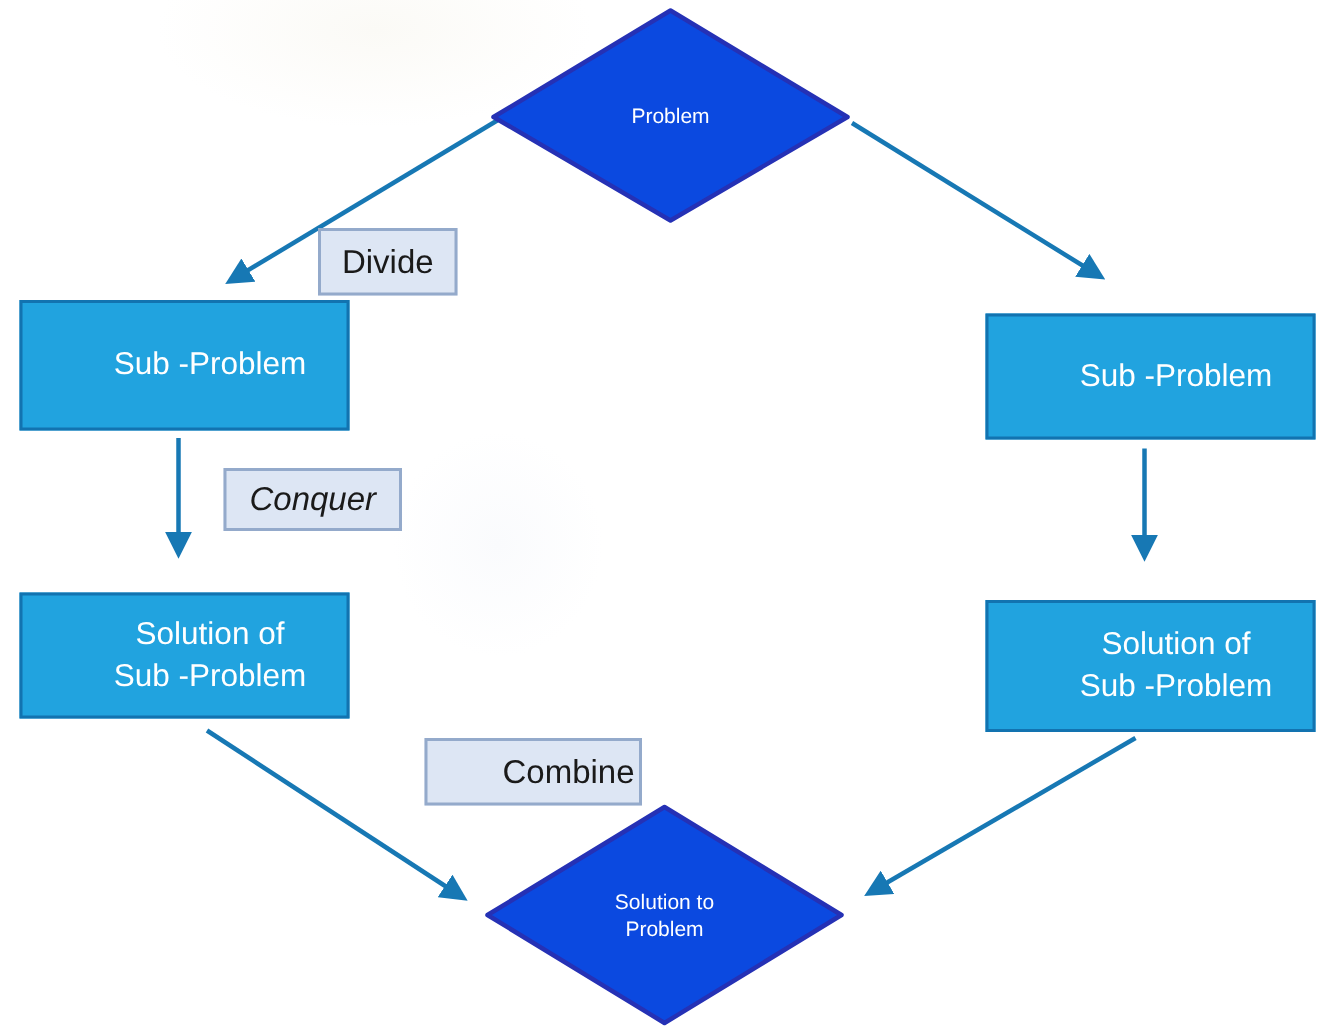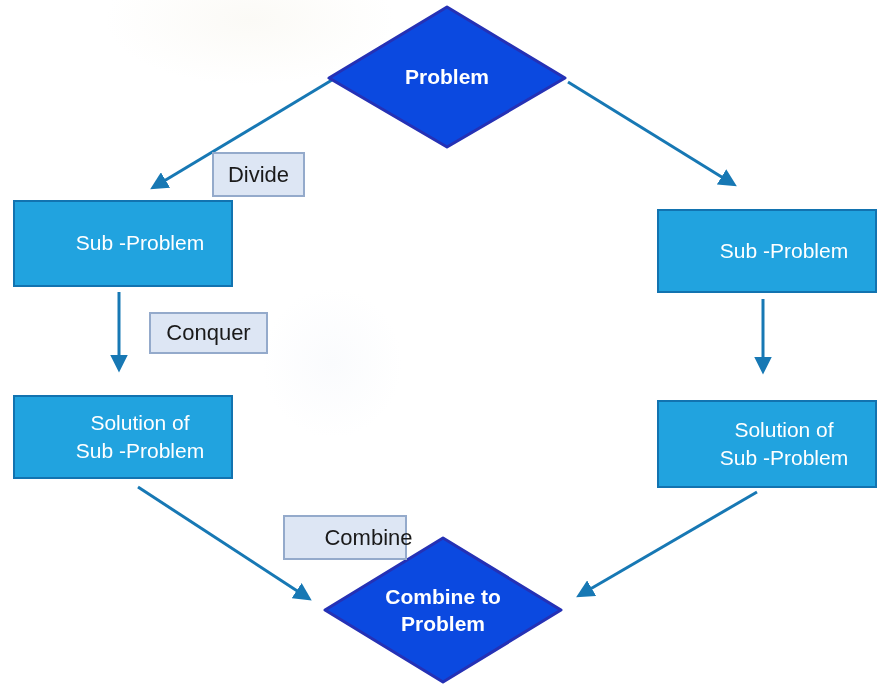--- a/index.html
+++ b/index.html
@@ -61,32 +61,32 @@
     padding-left: 34px;
   }
   .tag {
     background: var(--tag-fill, #DDE6F4);
     border: 2px solid var(--tag-border, #94AACB);
     color: var(--tag-text, #1A1A1A);
     font-size: 22px;
   }
   .diamond-label {
     color: var(--node-text, #ffffff);
-    font-size: 21px;
-    font-weight: bold;
+    font-size: 14px;
+    font-weight: normal;
     line-height: 1.3;
     pointer-events: none;
   }
   .n-sub-left       { left: 13px;  top: 200px; width: 220px; height: 87px; }
   .n-sub-right      { left: 657px; top: 209px; width: 220px; height: 84px; }
   .n-sol-left       { left: 13px;  top: 395px; width: 220px; height: 84px; }
   .n-sol-right      { left: 657px; top: 400px; width: 220px; height: 88px; }
   .t-divide         { left: 212px; top: 152px; width: 93px;  height: 45px; }
-  .t-conquer        { left: 149px; top: 312px; width: 119px; height: 42px; }
-  .t-combine        { left: 283px; top: 515px; width: 124px; height: 45px; padding-left: 47px; }
+  .t-conquer        { left: 149px; top: 312px; width: 119px; height: 42px; font-style: italic; }
+  .t-combine        { left: 283px; top: 492px; width: 145px; height: 45px; padding-left: 47px; }
   .d-problem        { left: 327px; top: 6px;   width: 240px; height: 142px; }
   .d-solution       { left: 323px; top: 537px; width: 240px; height: 146px; }
 </style>
 </head>
 <body>
 
 <div class="canvas">
 
   <div class="blob blob1"></div>
   <div class="blob blob2"></div>
@@ -137,17 +137,17 @@
   <div class="node n-sol-right">
     <span>Solution of</span>
     <span>Sub -Problem</span>
   </div>
 
   <div class="tag t-combine">
     <span>Combine</span>
   </div>
 
   <div class="diamond-label d-solution">
-    <span>Combine to</span>
+    <span>Solution to</span>
     <span>Problem</span>
   </div>
 
 </div>
 
 </body></html>

